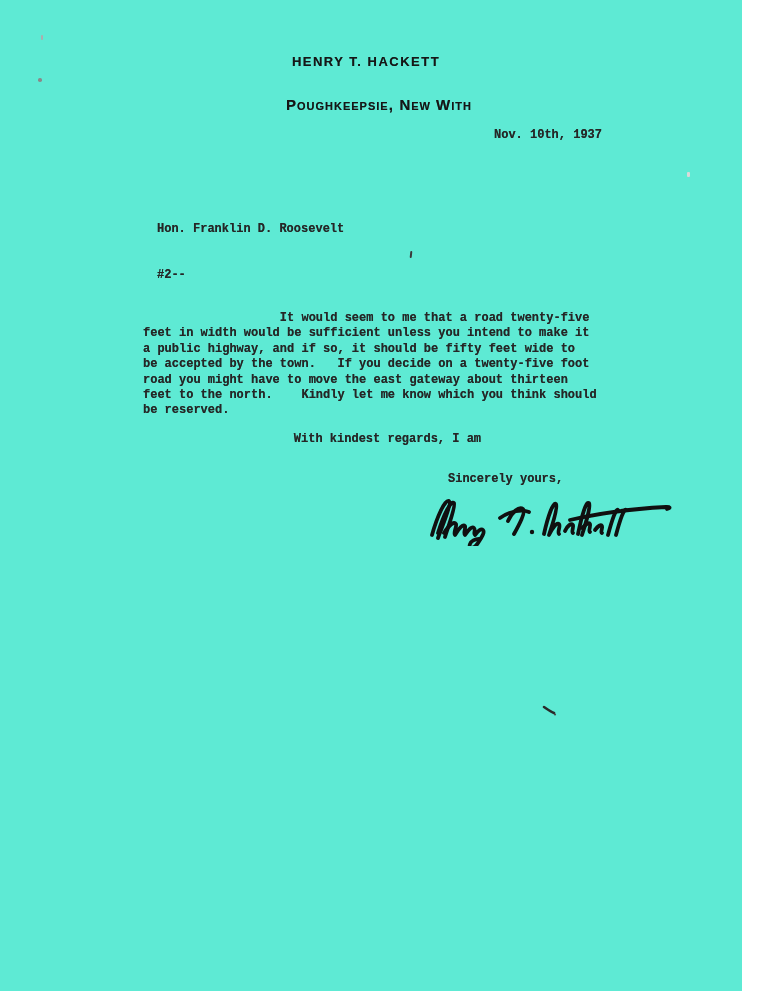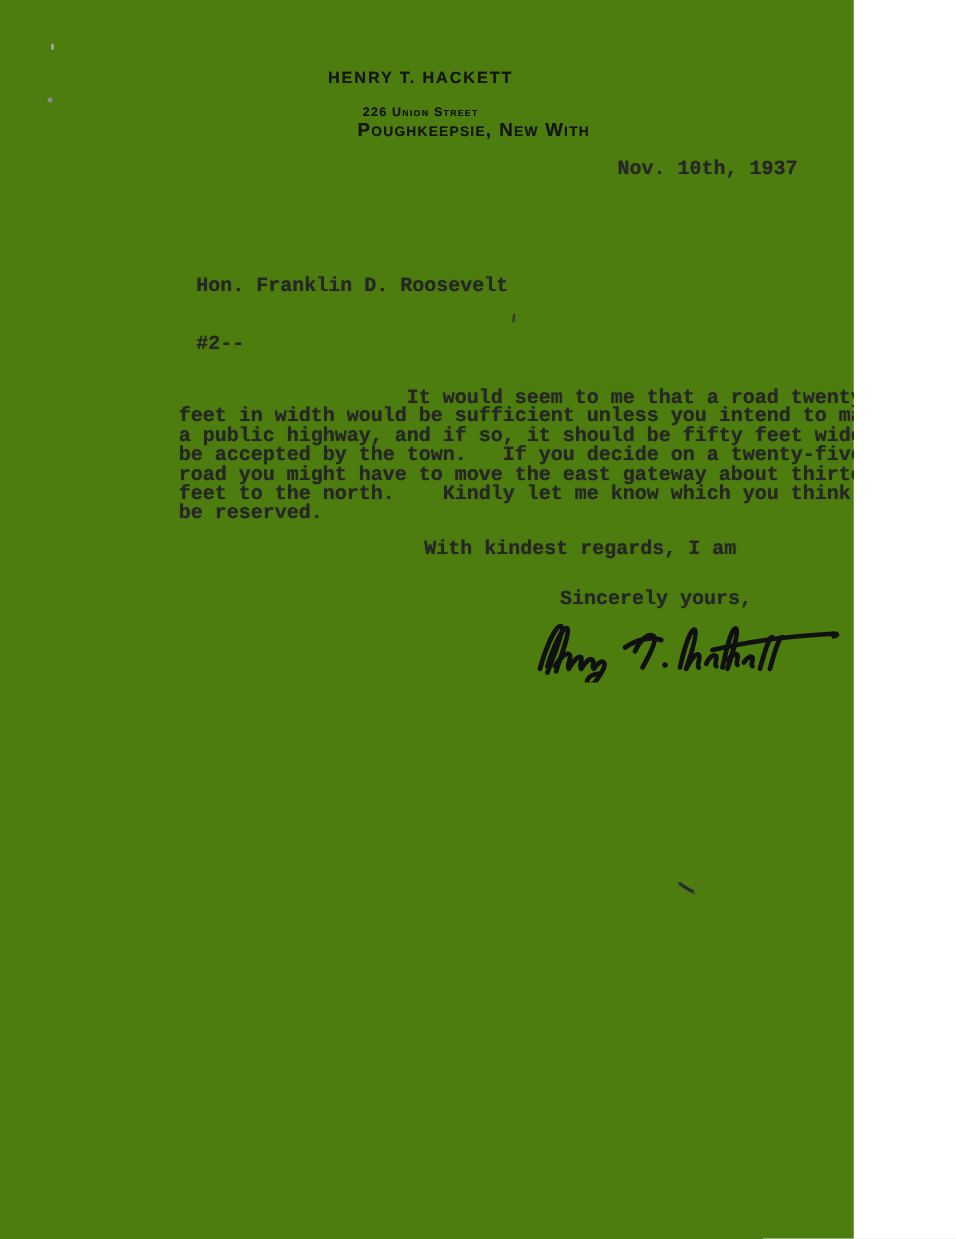--- a/index.html
+++ b/index.html
@@ -1,30 +1,30 @@
 <!DOCTYPE html>
 <html><head>
 <meta charset="utf-8">
 <style>
   html, body { margin: 0; padding: 0; background: #ffffff; }
   .page {
     position: relative;
-    width: 683px;
+    width: 742px;
     height: 991px;
-    background: #4d7c0f;
+    background: #5eead4;
     overflow: hidden;
     font-family: "Liberation Sans", sans-serif;
   }
 
   
   .type {
     position: absolute;
     margin: 0;
     font-family: "Liberation Mono", "DejaVu Sans Mono", monospace;
-    font-size: 16px;
+    font-size: 12px;
     line-height: 15.4px;
     font-weight: 700;
     color: #262626;
     letter-spacing: 0;
     white-space: pre;
     text-shadow: 0 0 0.6px rgba(25,25,25,0.65);
   }
   .date      { left: 494px; top: 128px; }
   .recip     { left: 157px; top: 191px; }
   .p1        { left: 157px; top: 259px; }
@@ -74,21 +74,20 @@
 <body>
 
 <div class="page">
 
   <div class="speck s1"></div>
   <div class="speck s2"></div>
   <div class="speck s3"></div>
 
   <header class="letterhead">
     <div class="lh lh-name">Henry T. Hackett</div>
-    <div class="lh lh-small lh-street">226 Union Street</div>
     <div class="lh-cityline">
       <span>Poughkeepsie,</span>
       <span>New With</span>
     </div>
   </header>
 
   <div class="type date">Nov. 10th, 1937</div>
 
   <div class="type recip">
     <div>Hon. Franklin D. Roosevelt</div>

